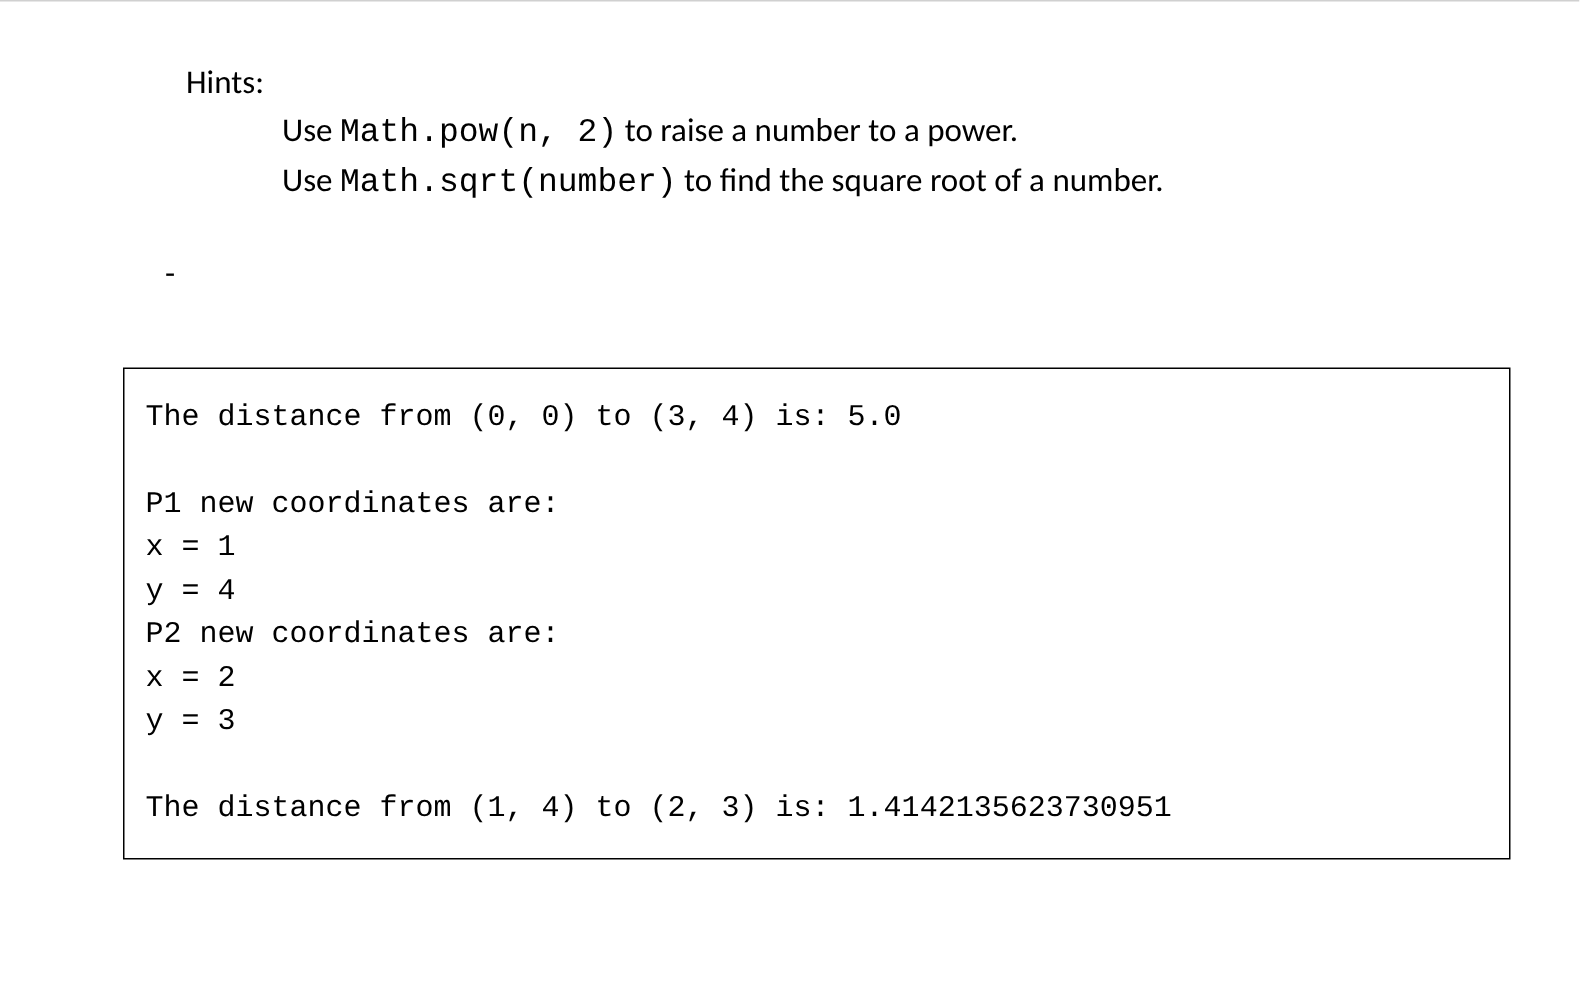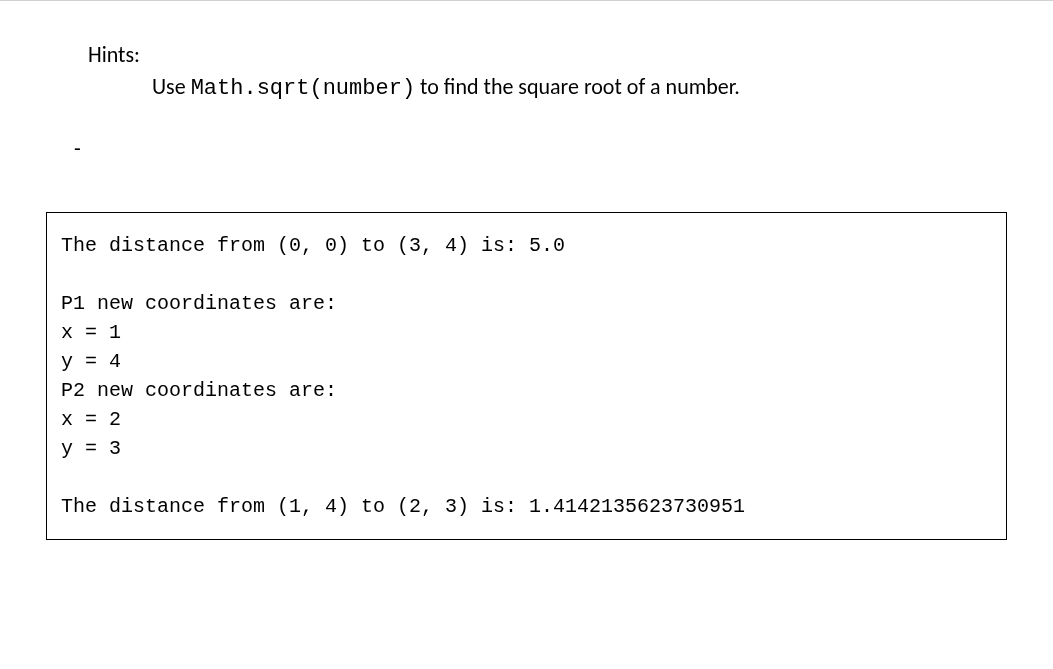--- a/index.html
+++ b/index.html
@@ -15,20 +15,21 @@
       width: 1053px;
       height: 669px;
       padding: 0;
     }
     .top-border {
       border-top: 1px solid #d0d0d0;
       margin-bottom: 40px;
     }
     .content {
       padding: 0 16px;
+      margin-left: 36px;
     }
     .hints-section {
       margin-left: 72px;
       margin-bottom: 30px;
     }
     .hints-title {
       font-weight: normal;
       margin-bottom: 4px;
     }
     .hint-line {
@@ -66,20 +67,23 @@
 </head>
 <body>
 
 <div class="top-border"></div>
 
 <div class="content">
 
   <div class="hints-section">
     <div class="hints-title">Hints:</div>
     <div class="hint-line">
+      <span>Use </span><span class="code-inline">Math.pow(n, 2)</span><span> to raise a number to a power.</span>
+    </div>
+    <div class="hint-line">
       <span>Use </span><span class="code-inline">Math.sqrt(number)</span><span> to find the square root of a number.</span>
     </div>
   </div>
 
   <div class="bullet-section">
     <span class="bullet-dash">-</span>
   </div>
 
   <div class="output-box"><span>The distance from (0, 0) to (3, 4) is: 5.0</span>
 <span></span>

